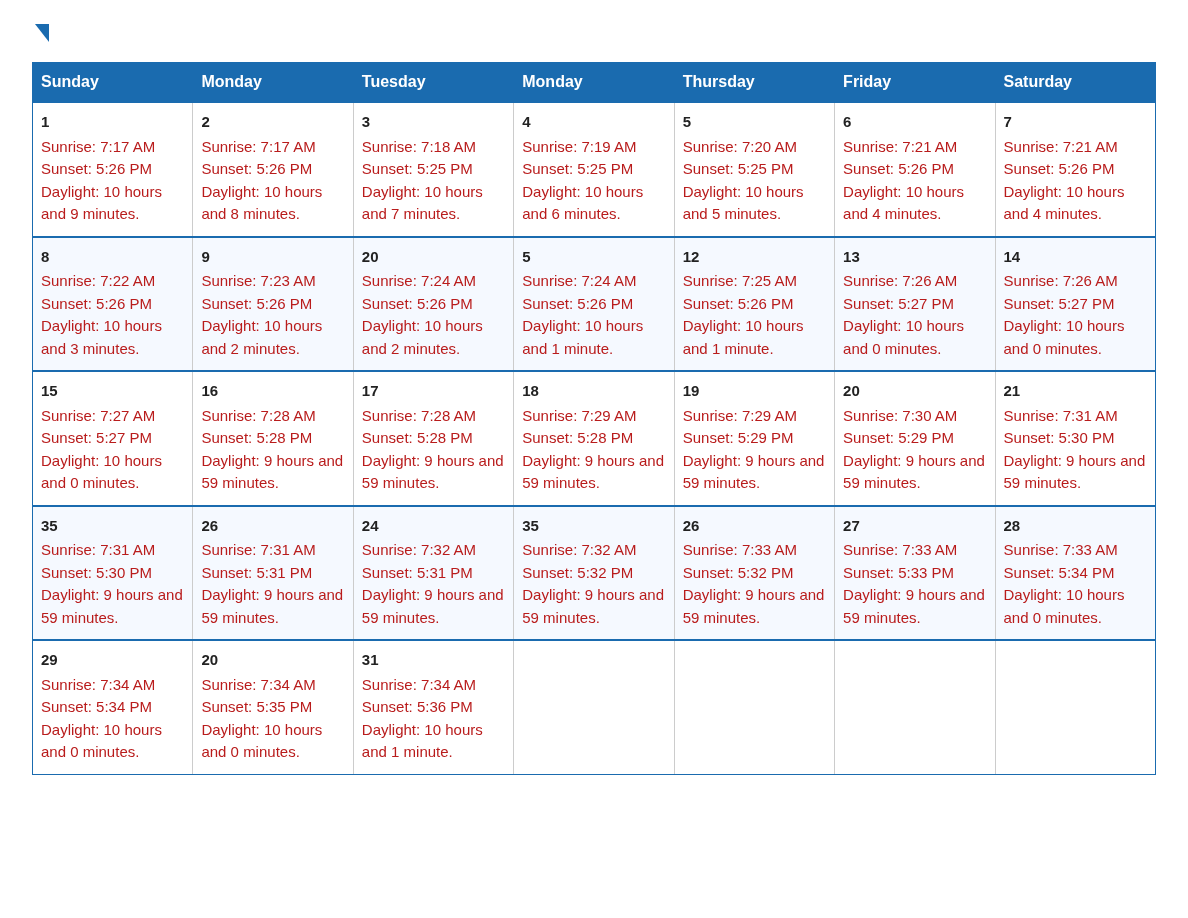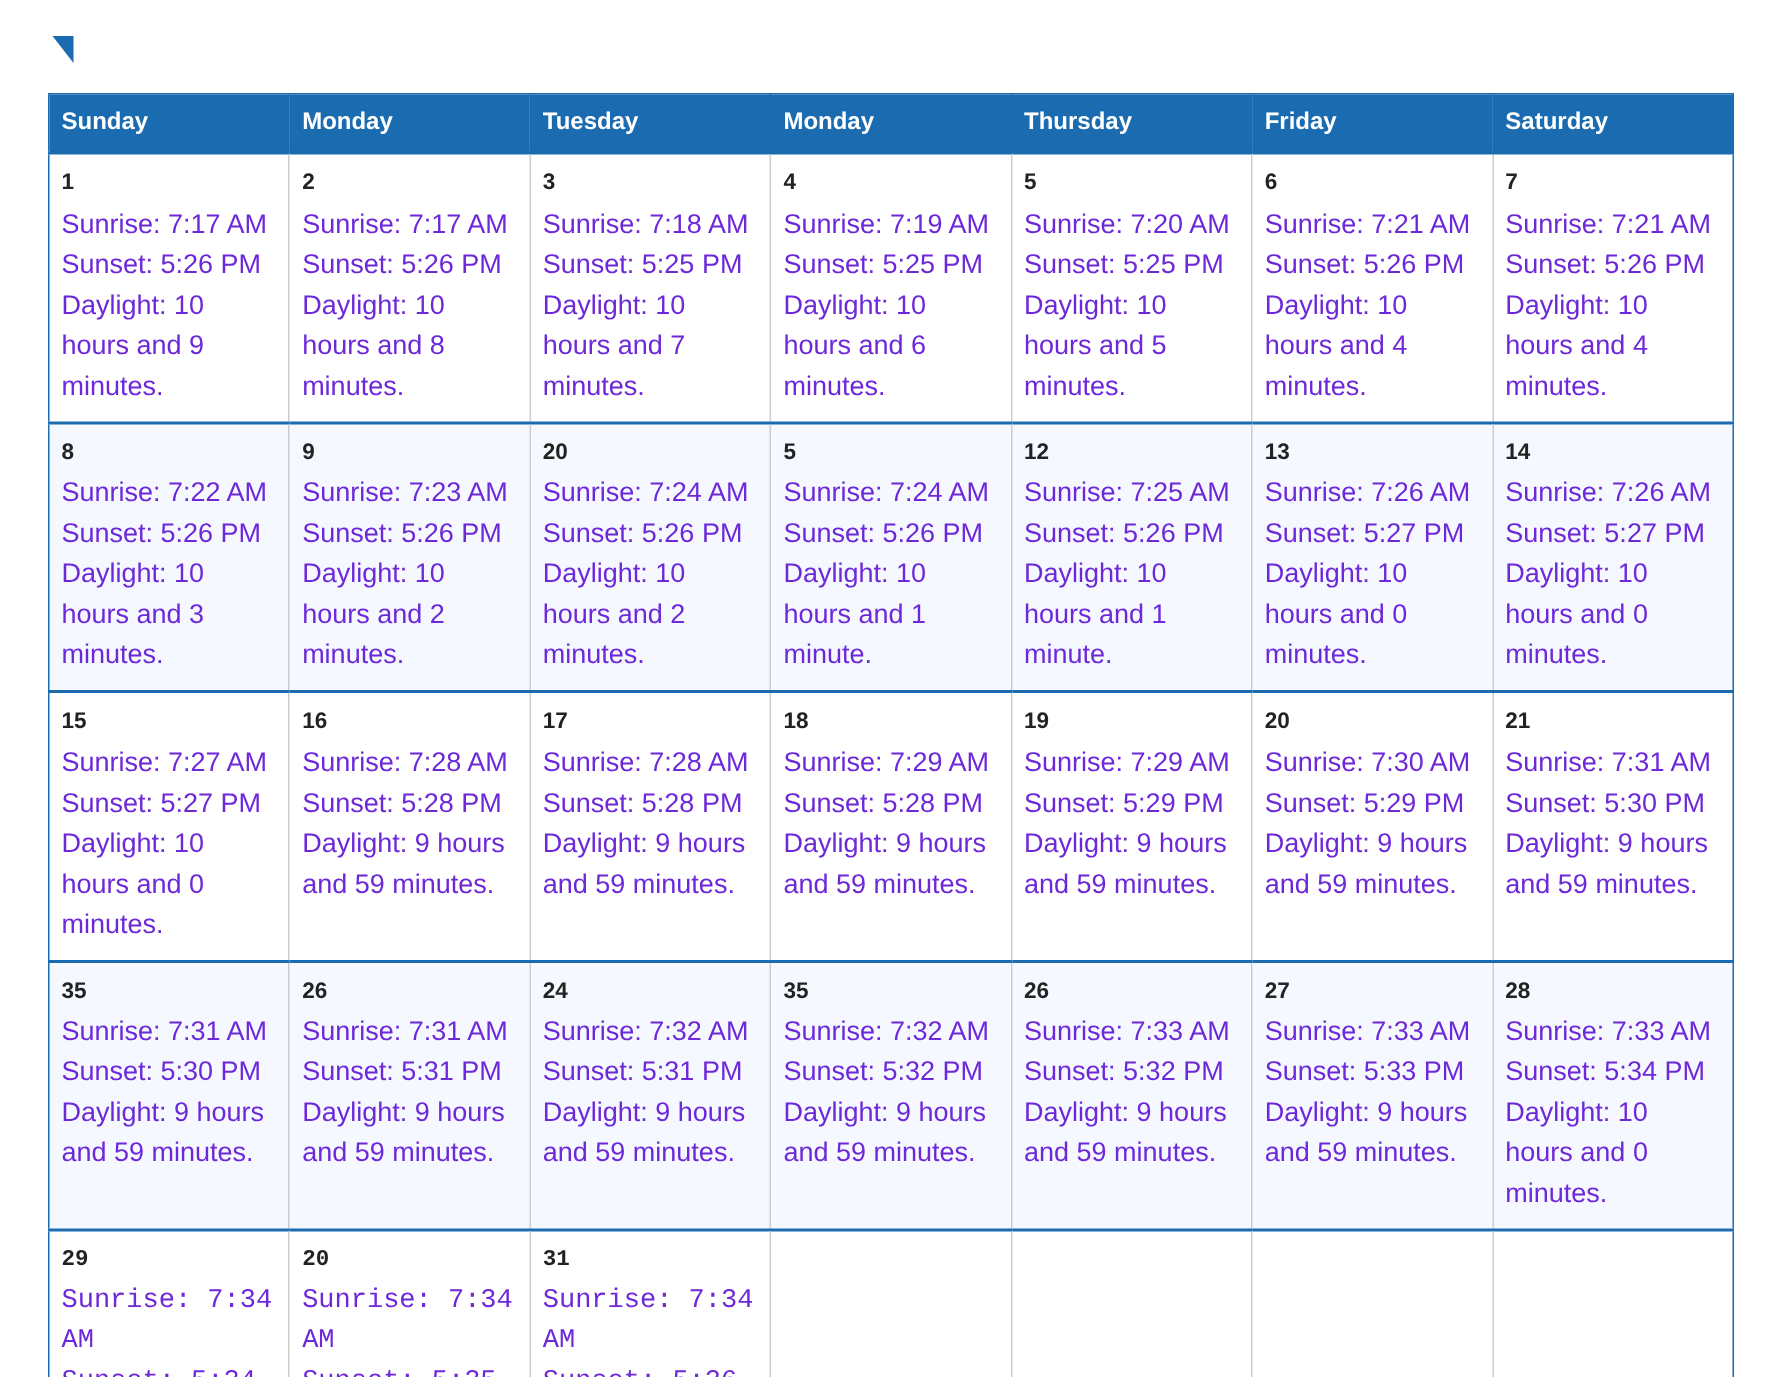--- a/index.html
+++ b/index.html
@@ -87,35 +87,34 @@
       background: #f5f9ff;
     }
     .day-num {
       font-size: 15px;
       font-weight: bold;
       color: #222;
       display: block;
       margin-bottom: 2px;
     }
     .day-info {
-      font-size: 18px;
-      color: #6d28d9;
+      font-size: 15px;
+      color: #b91c1c;
     }
     td.empty {
       background: #fff !important;
     }
     tbody tr td:first-child {
       border-left: 1px solid #1a6baf;
     }
     tbody tr td:last-child {
       border-right: 1px solid #1a6baf;
     }
     tbody tr:last-child td {
       border-bottom: 1px solid #1a6baf;
-      font-family: Liberation Mono, monospace;
     }
     tbody tr td {
       border-top: 2px solid #1a6baf;
     }
   </style>
 </head>
 <body>
 
 <div class="header">
   <div class="logo">

